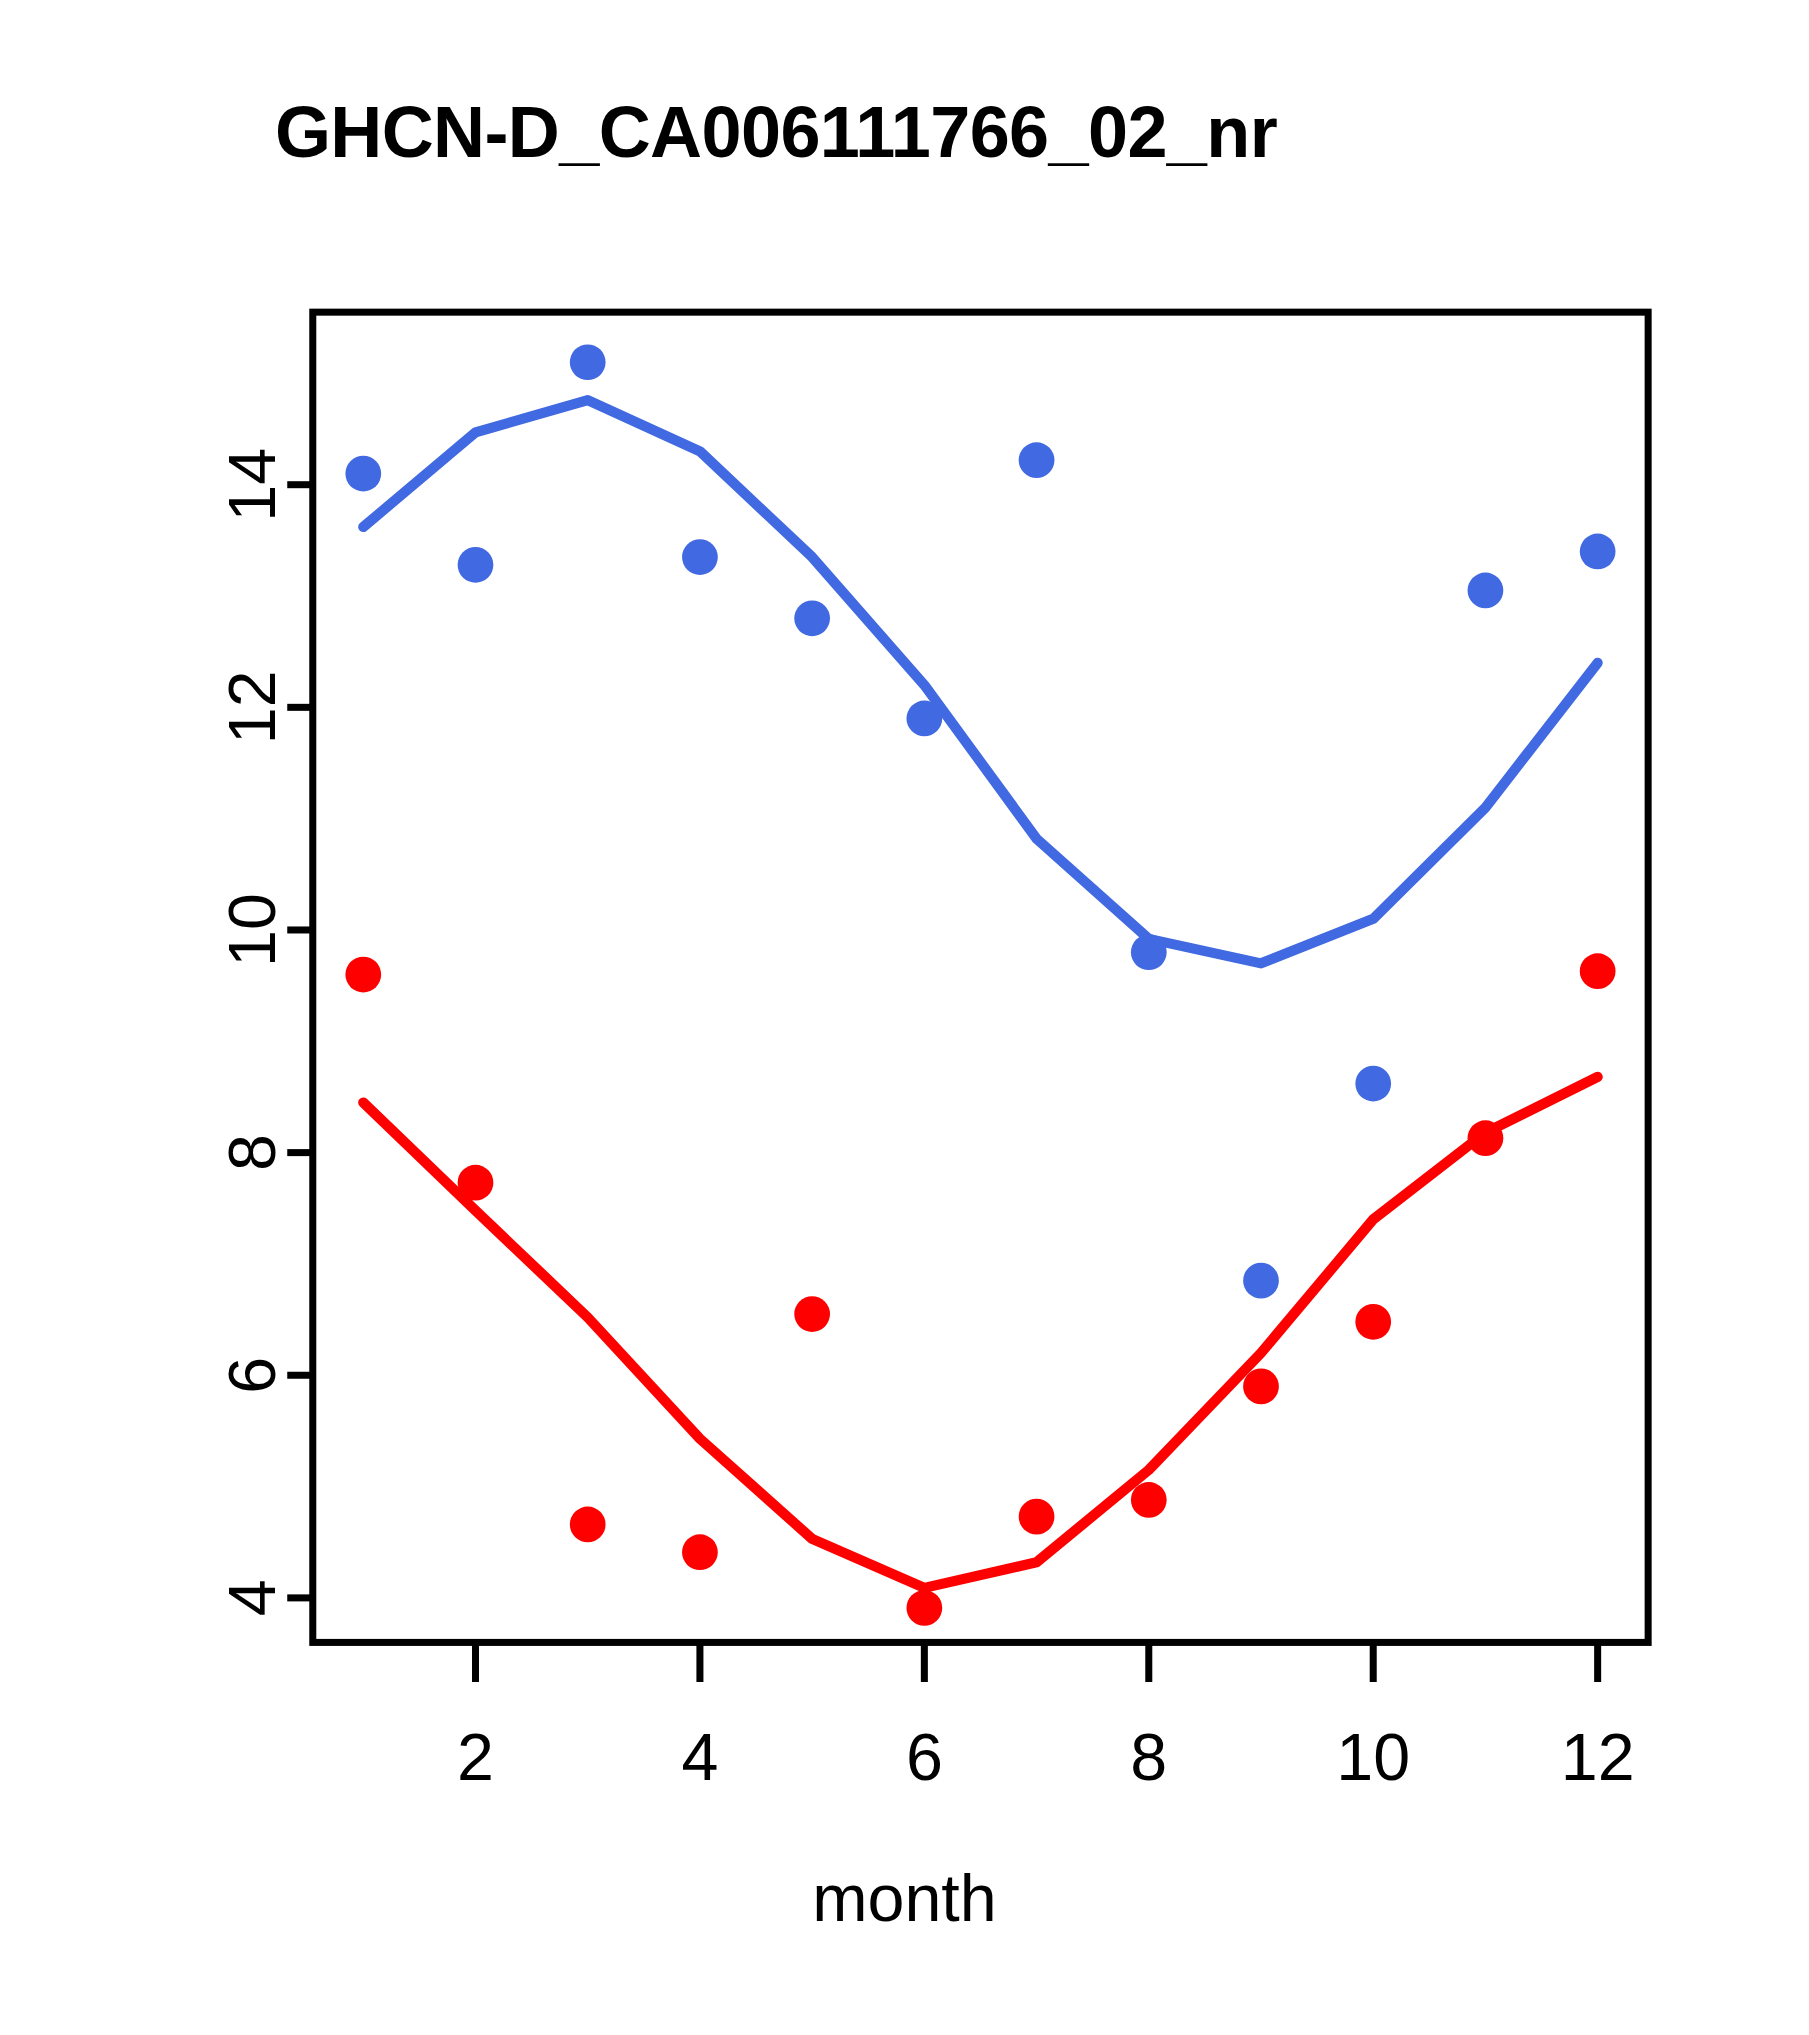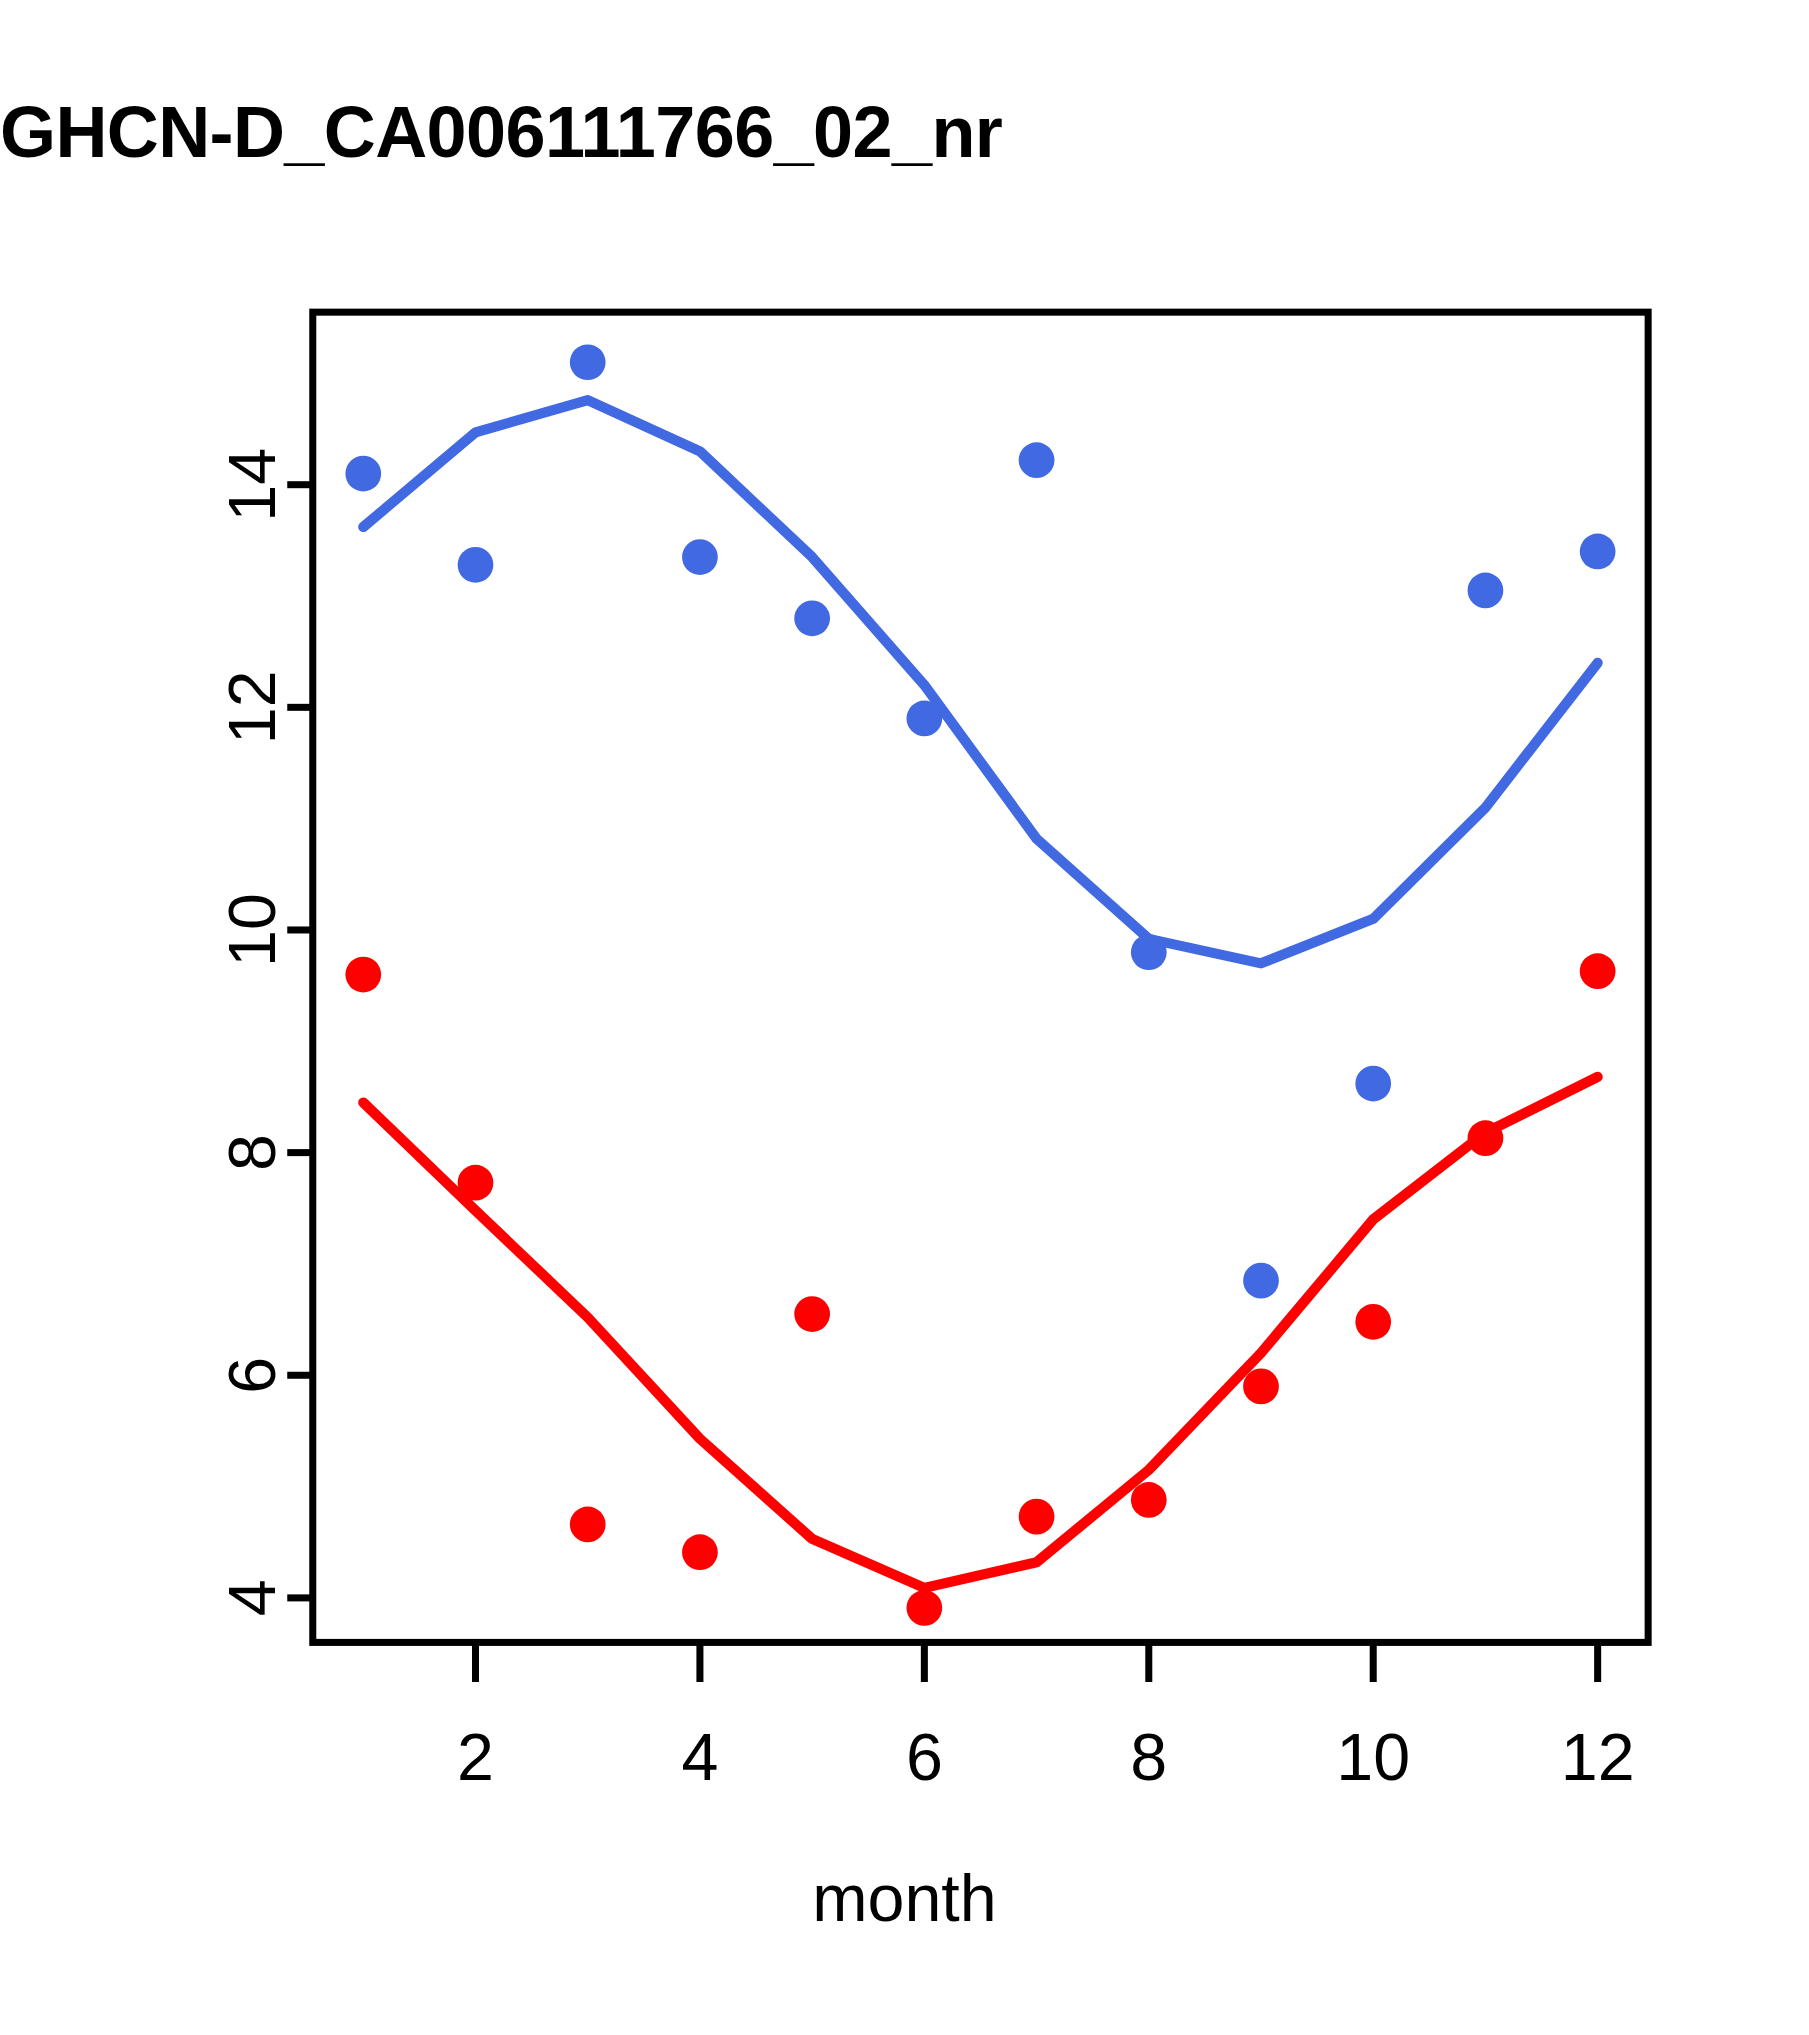--- a/index.html
+++ b/index.html
@@ -17,20 +17,21 @@
     width: 1809px;
     height: 2035px;
     background: #ffffff;
     overflow: hidden;
   }
   #chart-title {
     position: absolute;
     left: 0;
     top: 96px;
     width: 1552px;
+    text-align: center;
     font-size: 72px;
     font-weight: bold;
     font-family: "Liberation Sans", sans-serif;
     letter-spacing: -0.6px;
     white-space: nowrap;
     line-height: 1.0;
   }
   #plot-svg {
     position: absolute;
     left: 0;

